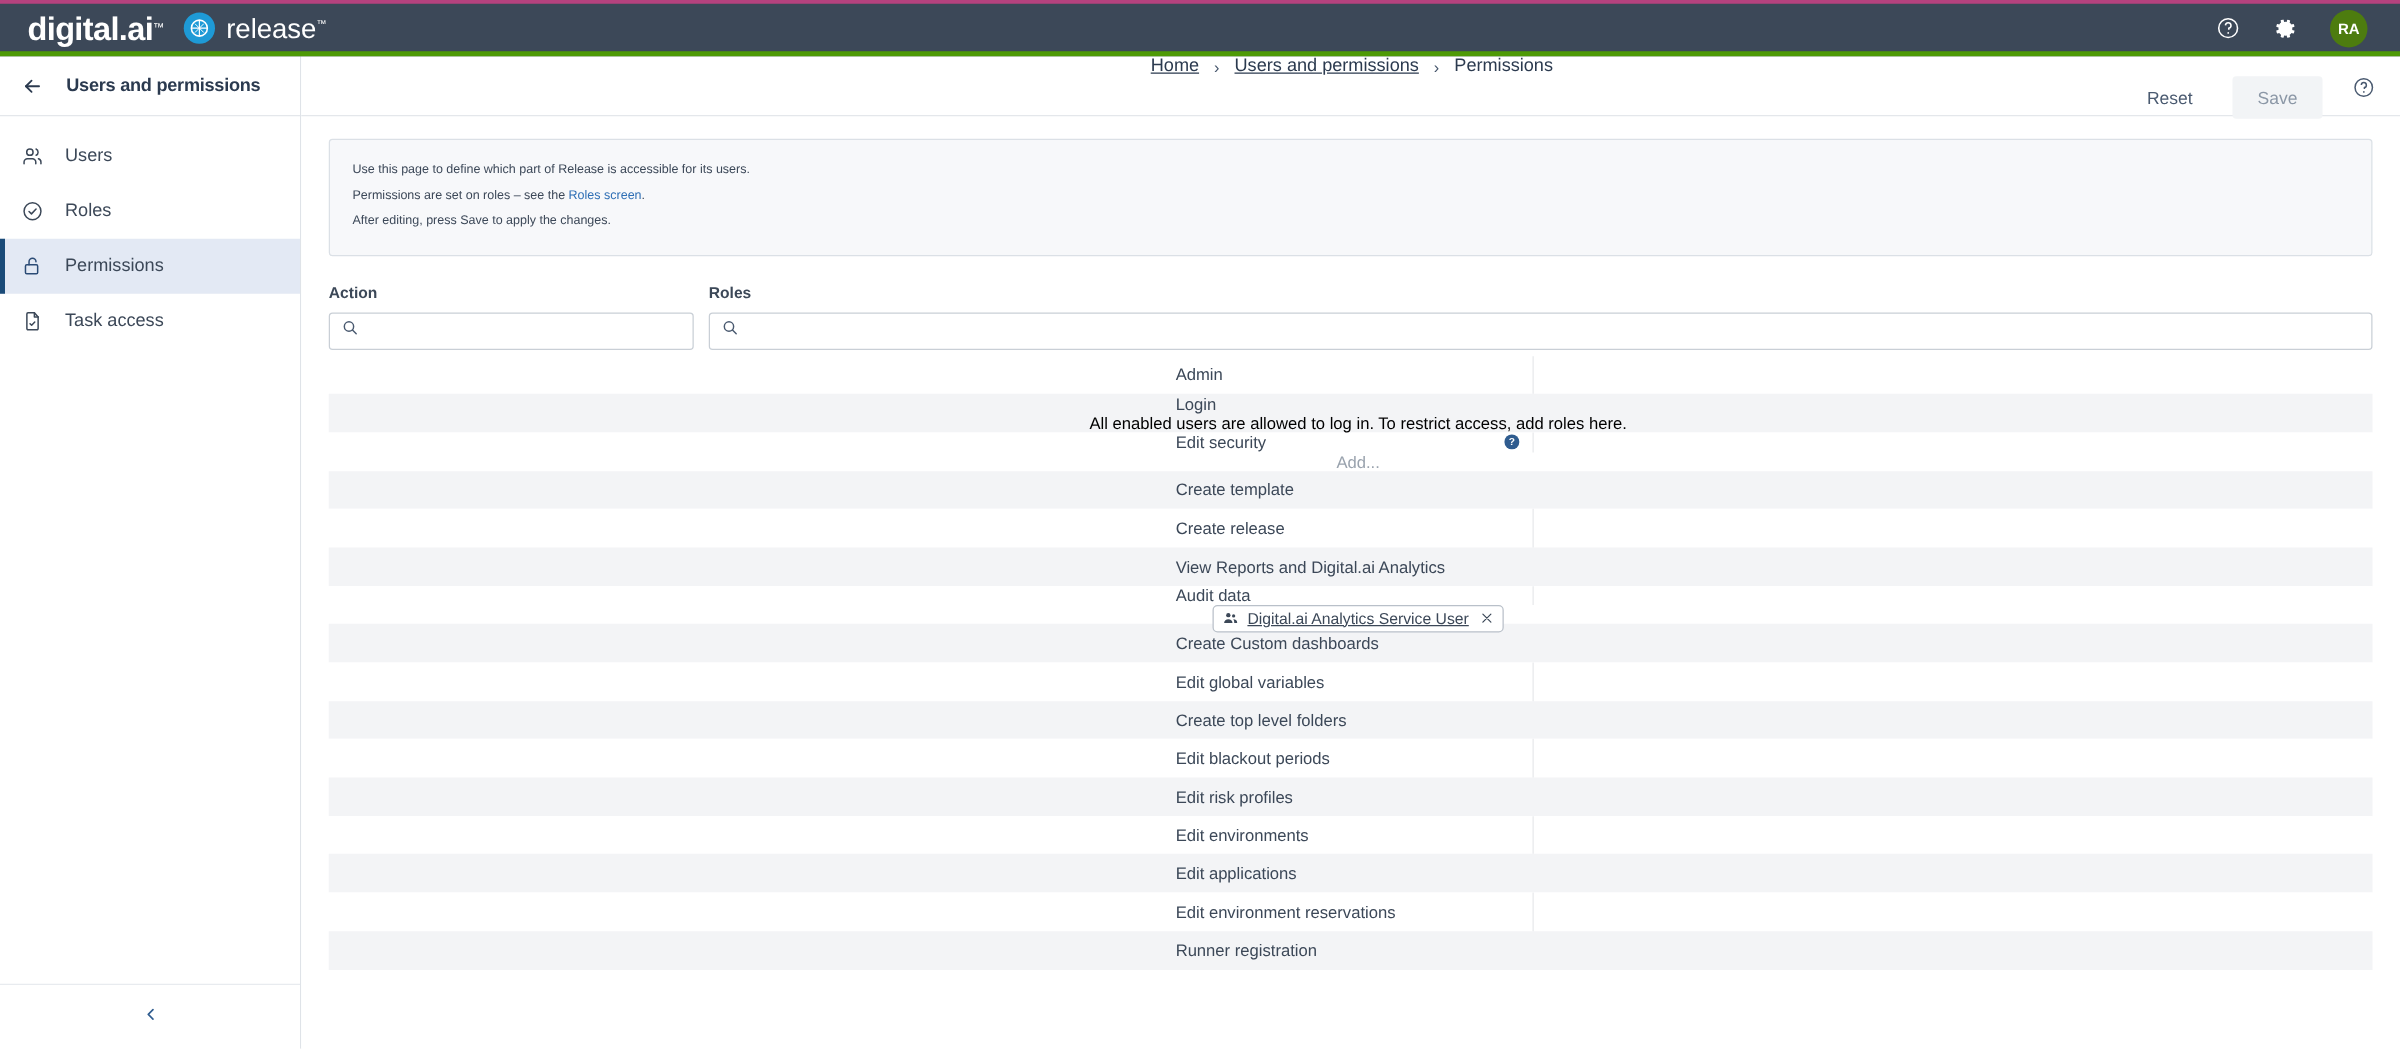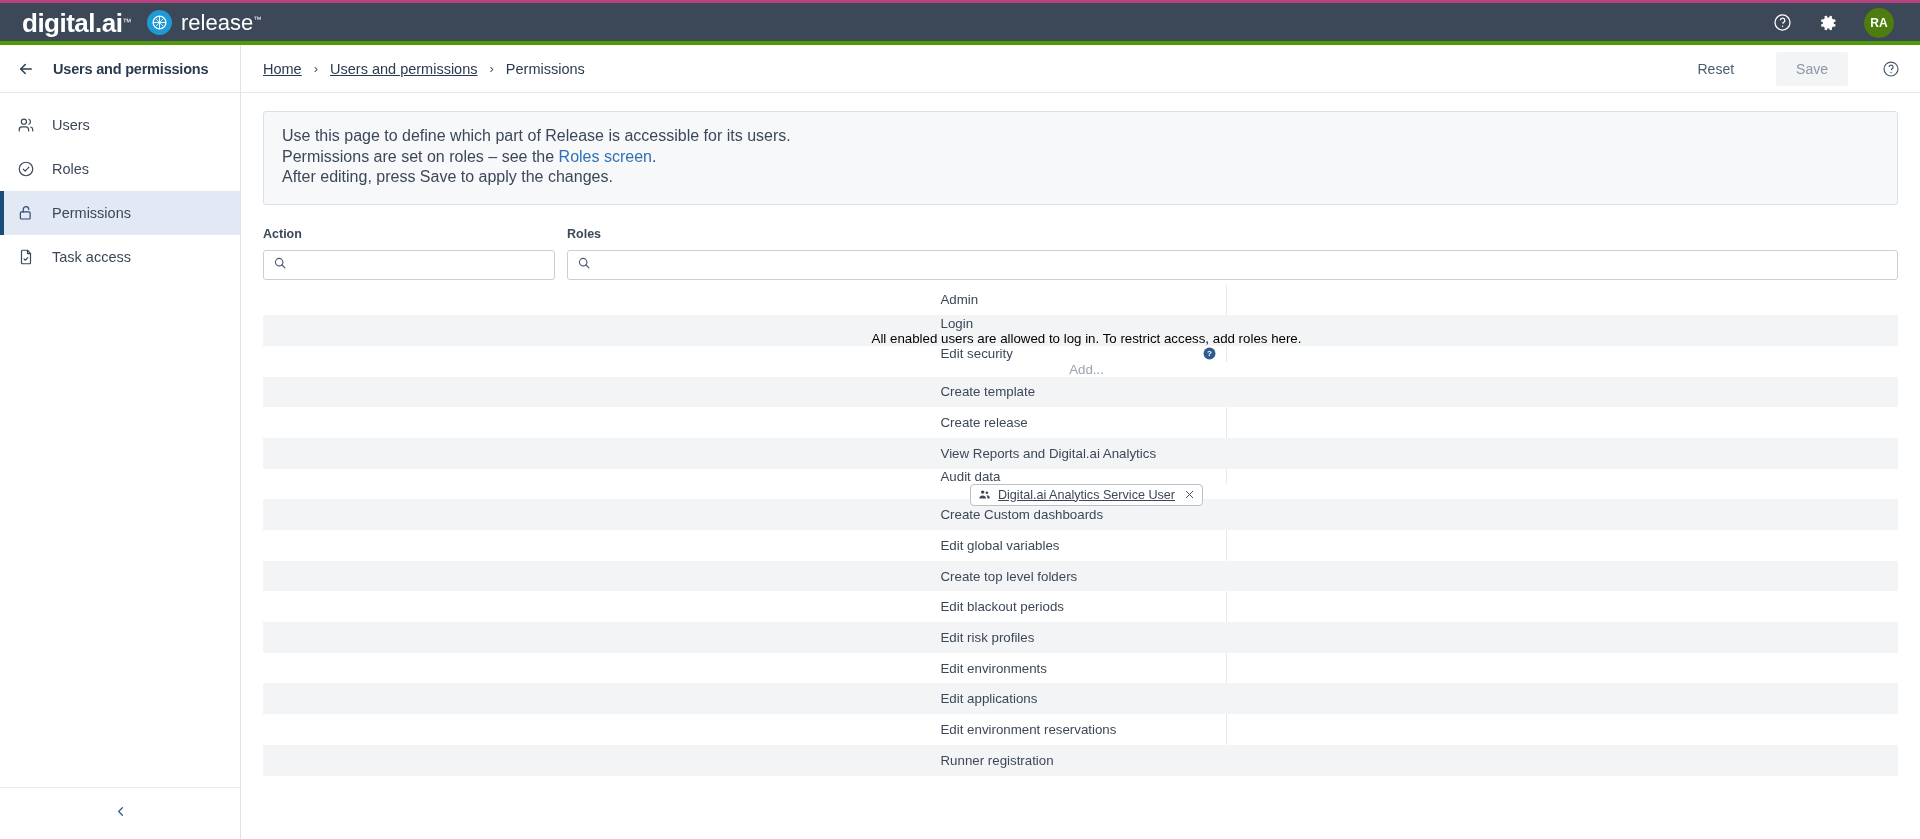--- a/index.html
+++ b/index.html
@@ -95,47 +95,48 @@
     cursor: pointer;
   }
 
   
   .main { flex: 1; display: flex; flex-direction: column; min-width: 0; background:#fff; }
   .crumb-bar {
     height: 48px; min-height: 48px;
     display: flex; align-items: center;
     padding: 0 20px 0 22px;
     border-bottom: 1px solid #e4e7eb;
+    flex-direction: column;
   }
   .crumbs { display: flex; align-items: center; gap: 12px; font-size: 14.5px; }
   .crumb-link { color: #2b3a4f; text-decoration: underline; cursor: pointer; }
   .crumb-cur { color: #2b3a4f; }
   .crumb-sep { color: #46566c; font-size: 13px; }
-  .crumb-actions { margin-left: auto; display: flex; align-items: center; gap: 26px; }
+  .crumb-actions { margin-left: auto; display: flex; gap: 16px; }
   .btn-text {
     background: none; border: none; cursor: pointer;
     font-family: inherit; font-size: 14px; color: #4a5a70;
     padding: 9px 16px; border-radius: 3px;
   }
   .btn-save {
     background: #f2f4f6; border: none; cursor: default;
     font-family: inherit; font-size: 14px; color: #8b97a6;
     padding: 9px 20px; border-radius: 3px;
   }
   .help-round { margin-left: 8px; cursor: pointer; display: flex; }
 
   .content { padding: 18px 22px 0 22px; flex: 1; overflow: hidden; }
 
   .infobox {
     border: 1px solid #dbe0e6; background: #f7f8fa;
     border-radius: 3px;
     padding: 14px 18px 16px 18px;
     margin-bottom: 22px;
   }
-  .infobox p { font-size: 16px; color: #3c4858; line-height: 20.5px; }
+  .infobox p { font-size: 10px; color: #3c4858; line-height: 20.5px; }
   .inline-link { color: #2f6fb5; text-decoration: none; cursor: pointer; }
 
   
   .perm-head { display: flex; align-items: center; }
   .perm-head .col-a { width: 292px; min-width: 292px; }
   .perm-head .col-r { flex: 1; padding-left: 12px; }
   .col-title { font-size: 12.5px; font-weight: bold; color: #3c4858; margin-bottom: 9px; }
 
   .search-row { display: flex; gap: 12px; margin-bottom: 5px; }
   .search-wrap {

